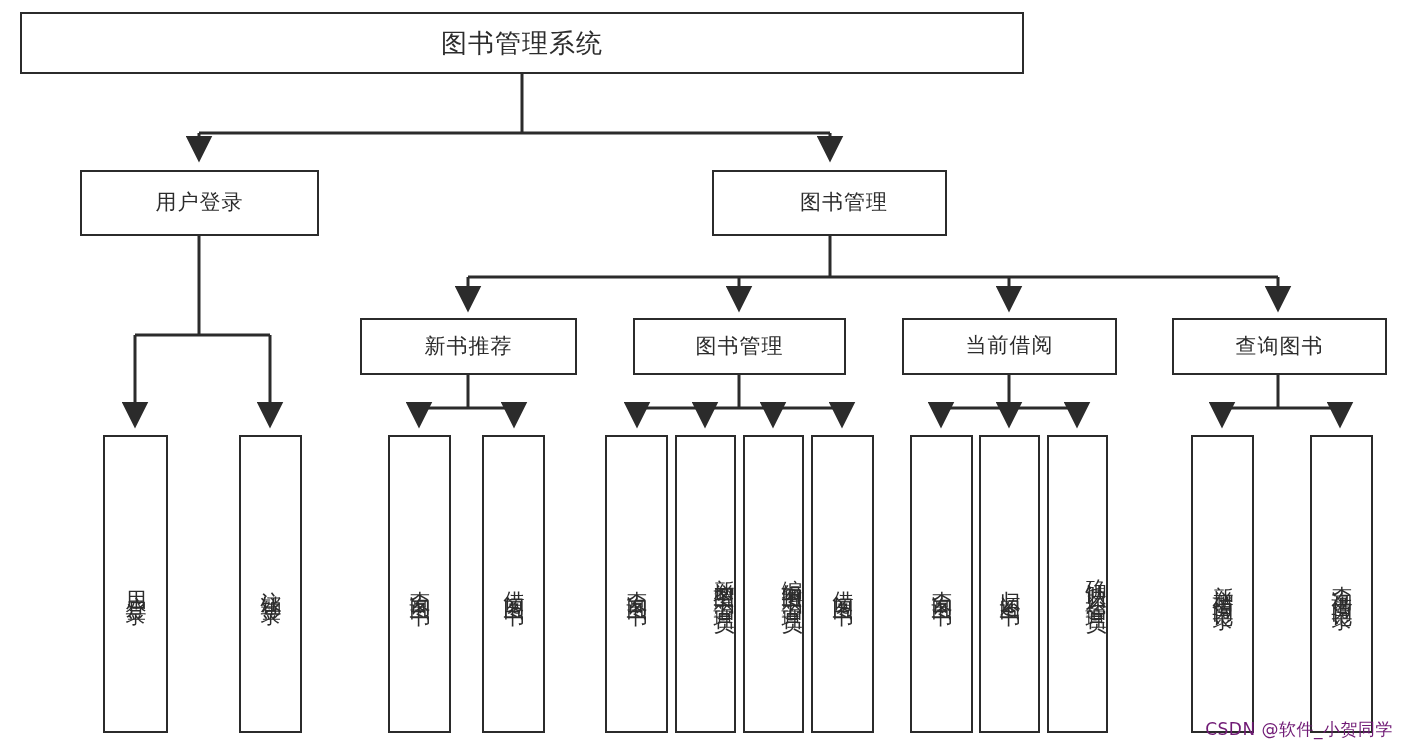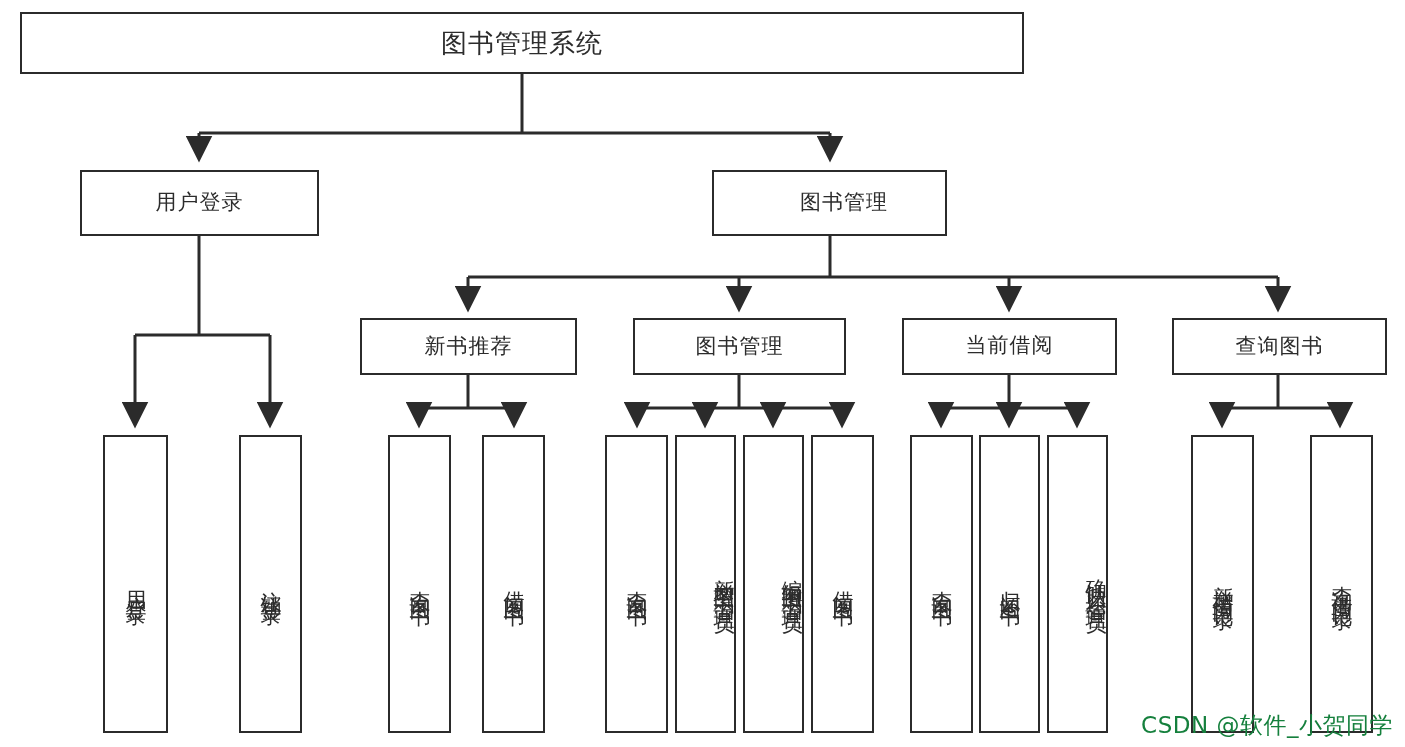--- a/index.html
+++ b/index.html
@@ -57,22 +57,22 @@
     white-space: nowrap;
   }
   .node.vert.topalign {
     align-items: flex-start;
     justify-content: center;
   }
   .watermark {
     position: absolute;
     right: 12px;
     bottom: 6px;
-    font-size: 23px;
-    color: #15803d;
+    font-size: 17px;
+    color: #701a75;
     letter-spacing: 0.5px;
     white-space: nowrap;
     margin-top: 44px;
   }
 </style>
 </head>
 <body>
 
 <div id="canvas">
 

